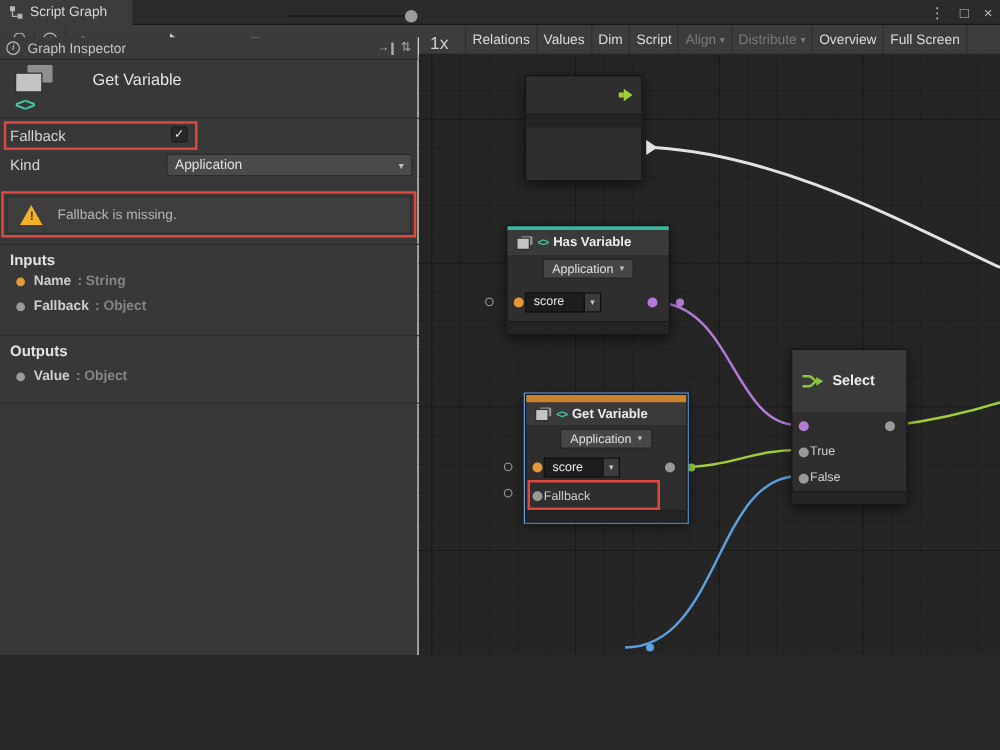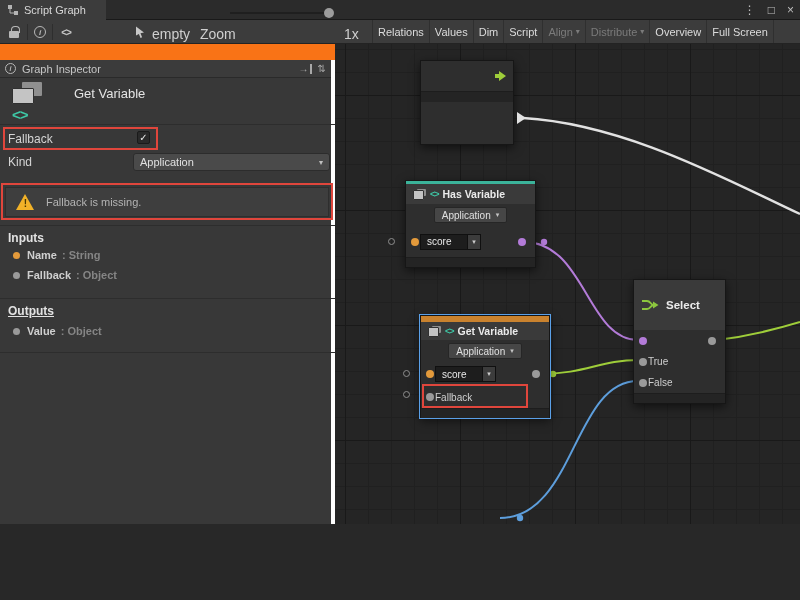--- a/index.html
+++ b/index.html
@@ -1,18 +1,18 @@
 <!DOCTYPE html>
 <html><head>
 <meta charset="utf-8">
 <style>
   * { margin:0; padding:0; box-sizing:border-box; }
   html,body { width:800px; height:600px; overflow:hidden; background:#282828;
     font-family:"Liberation Sans","DejaVu Sans",sans-serif; }
-  .app { position:relative; width:800px; height:524px; background:#f97316; }
+  .app { position:relative; width:800px; height:524px; background:#a16207; }
 
   
   .titlebar { position:absolute; top:0; left:0; right:0; height:20px; background:#2b2b2b; border-bottom:1px solid #191919; }
   .tab { position:absolute; left:0; top:0; height:20px; width:106px; background:#3c3c3c;
          display:flex; align-items:center; gap:5px; padding:0 7px; font-size:11px; color:#d8d8d8; }
   .win-controls { position:absolute; right:6px; top:0; height:20px; display:flex; align-items:center; gap:12px;
          color:#bdbdbd; font-size:12px; }
   .win-controls span { cursor:default; line-height:20px; }
 
   
@@ -28,21 +28,21 @@
   .tb-label { position:absolute; font-size:14px; color:#cfcfcf; top:6px; }
   .zoom-track { position:absolute; left:230px; top:31px; width:104px; height:2px; background:#1f1f1f; margin-top:-20px; top:12px; }
   .zoom-handle { position:absolute; left:94px; top:-4px; width:10px; height:10px; border-radius:50%; background:#9c9c9c; }
   .tb-buttons { position:absolute; left:372px; top:0; height:23px; display:flex; }
   .tb-btn { display:flex; align-items:center; gap:3px; padding:0 5px; font-size:11px; color:#dcdcdc; border-left:1px solid #2f2f2f; white-space:nowrap;justify-content:flex-end; }
   .tb-btn:last-child { border-right:1px solid #2f2f2f; }
   .tb-btn.disabled { color:#7b7b7b; }
   .tb-btn .dd-arrow { font-size:8px; }
 
   
-  .inspector { position:absolute; left:0; top:60px; width:335px; bottom:0; background:#383838; border-right:4px solid #ffffff; }
+  .inspector { position:absolute; left:0; top:30px; width:335px; bottom:0; background:#383838; border-right:1px solid #ffffff; }
   .insp-header { position:absolute; top:0; left:0; right:0; height:18px; background:#3b3b3b; border-bottom:1px solid #2a2a2a;
       display:flex; align-items:center; gap:6px; padding:0 5px; font-size:11px; color:#c6c6c6; }
   .insp-header .spacer { flex:1; }
   .dock-icon { font-size:10px; color:#a8a8a8; border-right:2px solid #a8a8a8; padding-right:1px; line-height:10px; }
   .scroll-icon { font-size:10px; color:#a8a8a8; font-family:"DejaVu Sans",sans-serif; }
   .sep { position:absolute; left:0; width:335px; height:1px; background:#2d2d2d; }
   .vars-icon { position:relative; flex:none; }
   .vars-icon::before { content:""; position:absolute; right:0; top:0; width:68%; height:64%; background:#8f8f8f; border-radius:1px; }
   .vars-icon::after  { content:""; position:absolute; left:0; bottom:0; width:68%; height:64%; background:#c4c4c4; border-radius:1px; border:1px solid #303030; }
   .code-teal { font-weight:bold; color:#3ec9a7; letter-spacing:-1px; }
@@ -231,21 +231,21 @@
     <span class="pdot c-orange" style="left:13px;top:192px;"></span>
     <div class="port-line" style="top:189px;">
       <span class="pname">Name</span><span class="ptype">: String</span>
     </div>
     <span class="pdot c-gray" style="left:13px;top:212px;"></span>
     <div class="port-line" style="top:209px;">
       <span class="pname">Fallback</span><span class="ptype">: Object</span>
     </div>
     <div class="sep" style="top:238px;"></div>
 
-    <span class="section-h" style="top:244px;text-decoration:underline;">Outputs</span>
+    <span class="section-h" style="top:244px;">Outputs</span>
     <span class="pdot c-gray" style="left:13px;top:268px;"></span>
     <div class="port-line" style="top:265px;">
       <span class="pname">Value</span><span class="ptype">: Object</span>
     </div>
     <div class="sep" style="top:292px;"></div>
   </div>
 
   <div class="graph">
 
     <svg class="wires" width="465" height="556" viewBox="0 0 465 556">

